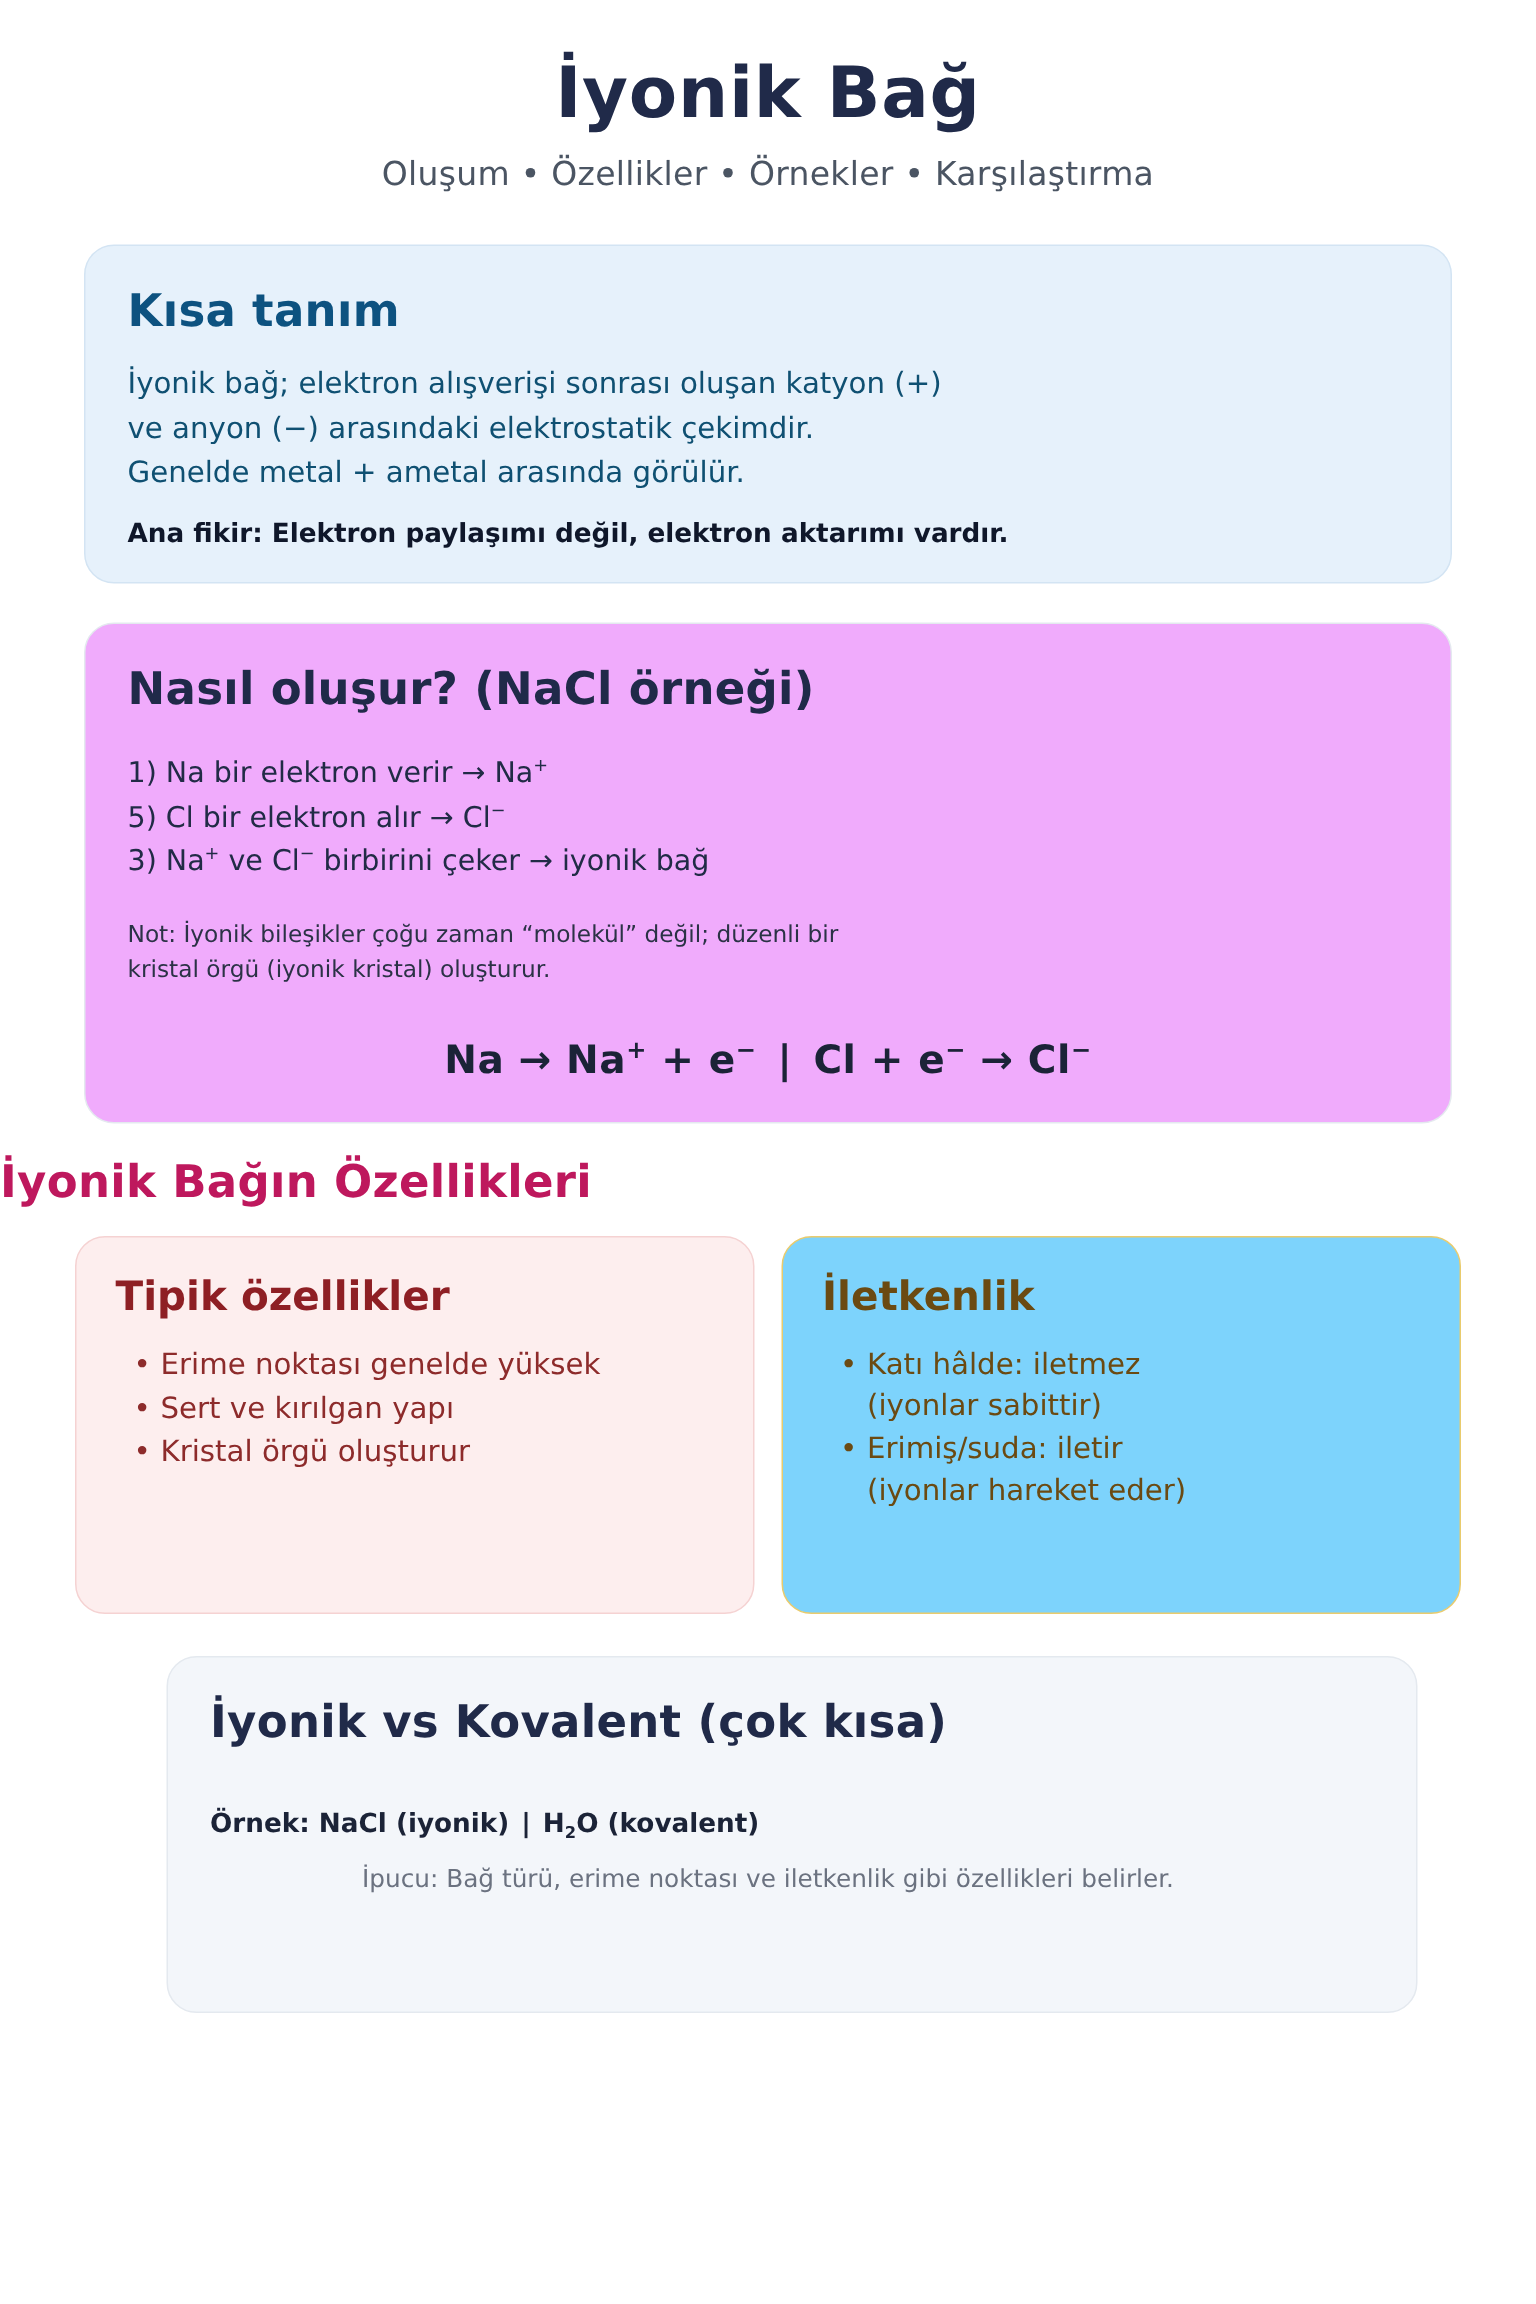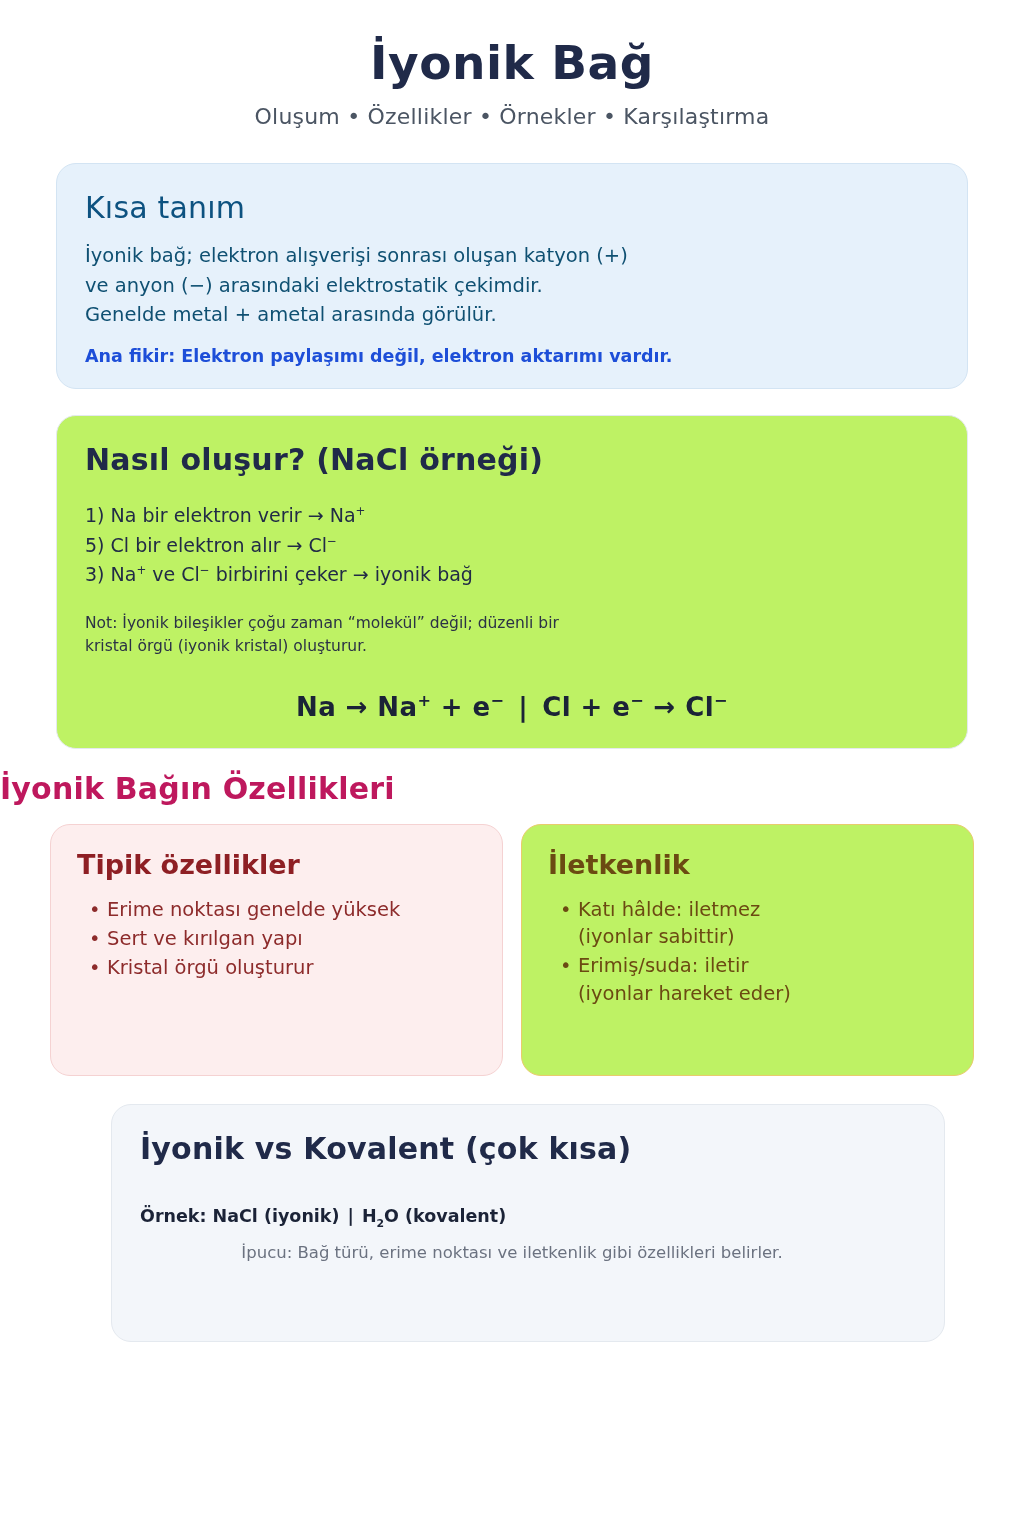--- a/index.html
+++ b/index.html
@@ -57,49 +57,49 @@
   }
   .card + .card {
     margin-top: 26px;
   }
   .card-blue {
     background: #e6f1fb;
     border: 1px solid #d3e4f3;
     padding: 26px 28px 22px 28px;
   }
   .card-gray {
-    background: #bef264;
+    background: #f0abfc;
     border: 1px solid #e4e9ef;
     padding: 26px 28px 26px 28px;
   }
 
   .card-h2-blue {
     font-size: 30px;
-    font-weight: normal;
+    font-weight: bold;
     color: #0d5280;
     margin: 0 0 16px 0;
     letter-spacing: 0.2px;
   }
   .card-h2-navy {
     font-size: 30px;
     font-weight: bold;
     color: #202a49;
     margin: 0 0 24px 0;
     letter-spacing: 0.2px;
   }
   .body-blue {
     font-size: 19.5px;
     color: #0f5072;
     line-height: 1.52;
   }
   .body-blue .line { display: block; }
   .ana-fikir {
     font-size: 17.5px;
     font-weight: bold;
-    color: #1d4ed8;
+    color: #0f172a;
     margin-top: 16px;
   }
 
   .steps {
     font-size: 19px;
     color: #212b46;
     line-height: 1.56;
   }
   .steps .line { display: block; }
   .note {
@@ -146,21 +146,21 @@
     border-radius: 20px;
     box-sizing: border-box;
     padding: 24px 26px 26px 26px;
     min-height: 252px;
   }
   .card-pink {
     background: #fdeeee;
     border: 1px solid #f5d2d2;
   }
   .card-cream {
-    background: #bef264;
+    background: #7dd3fc;
     border: 1px solid #e9cb6d;
   }
   .col-h2-red {
     font-size: 27px;
     font-weight: bold;
     color: #8e1f24;
     margin: 0 0 16px 0;
   }
   .col-h2-brown {
     font-size: 27px;

